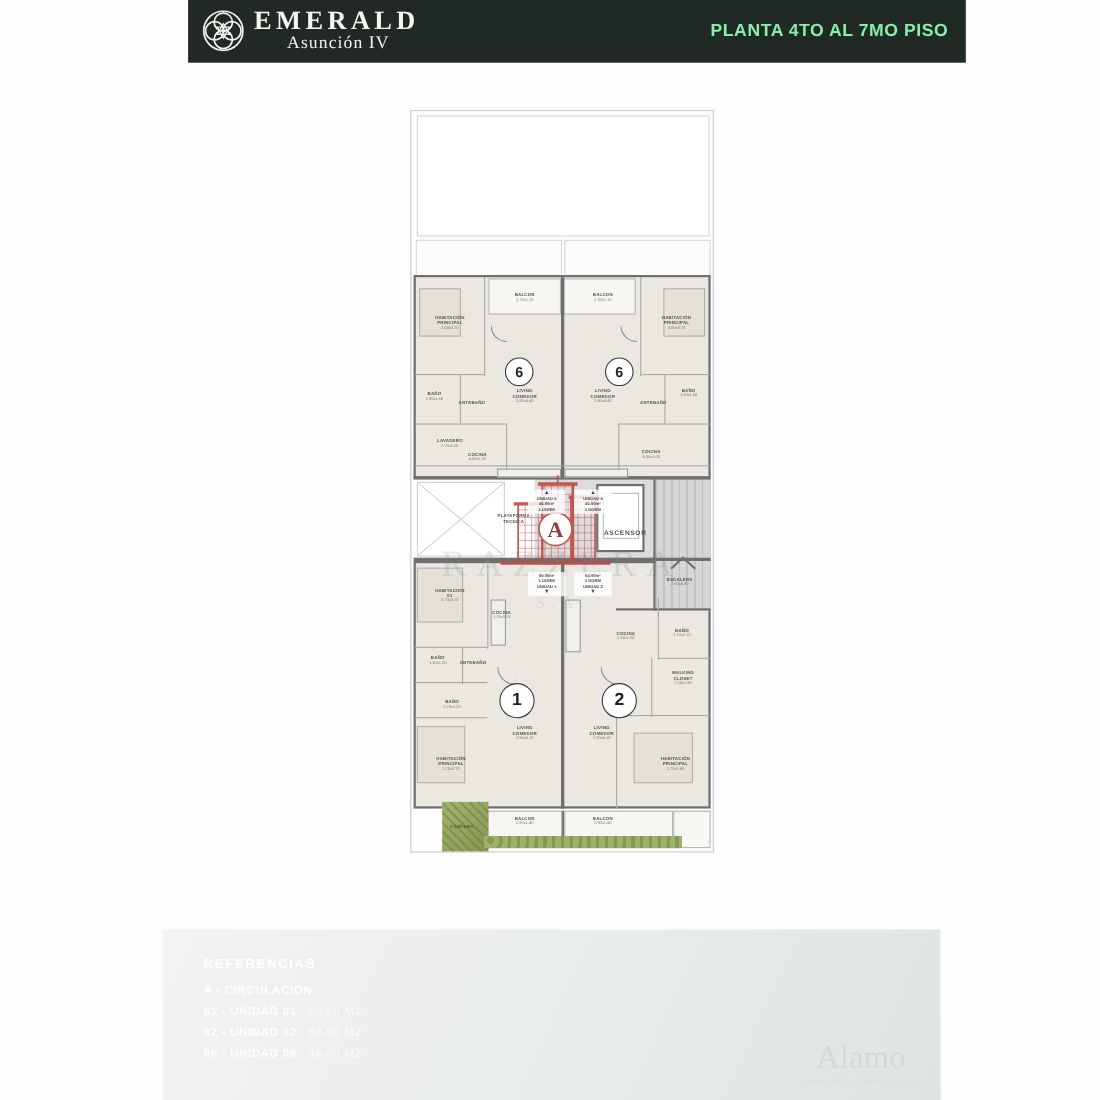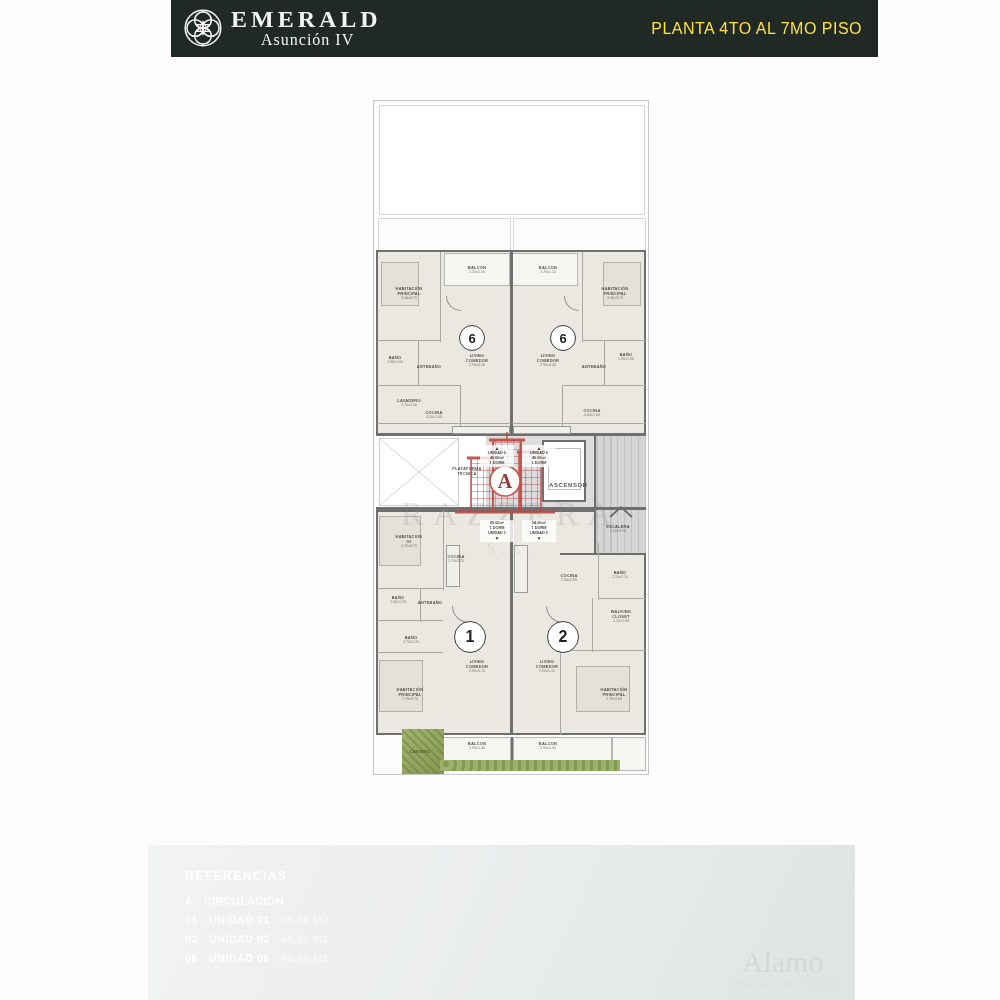--- a/index.html
+++ b/index.html
@@ -6,21 +6,21 @@
   .page{position:relative;width:1000px;height:1000px;background:#fdfdfd;overflow:hidden;
         font-family:"Liberation Sans",sans-serif;}
 
   
   .topbar{position:absolute;left:140px;top:0;width:707px;height:57px;background:#212925;
           display:flex;align-items:center;justify-content:space-between;margin-left:31px;}
   .brand{display:flex;align-items:center;gap:8px;margin-left:12px;}
   .brand-text{color:#f4f4f0;}
   .brand-name{font-family:"Liberation Serif",serif;font-size:24px;letter-spacing:4px;font-weight:600;line-height:1;}
   .brand-sub{font-family:"Liberation Serif",serif;font-size:16px;letter-spacing:1px;padding-left:30px;line-height:1.15;}
-  .plate{color:#fde047;font-size:16px;font-weight:normal;letter-spacing:.5px;margin-right:16px;}
+  .plate{color:#86efac;font-size:16px;font-weight:bold;letter-spacing:.5px;margin-right:16px;}
 
   
   .plan-outline{position:absolute;left:373px;top:100px;width:276px;height:675px;border:1px solid #c8c8c8;box-sizing:border-box;}
   .terrace{position:absolute;left:379px;top:105px;width:264px;height:108px;border:1px solid #d6d6d6;background:#fff;}
   .strip{position:absolute;background:#fcfcfa;border:1px solid #d8d8d8;box-sizing:border-box;}
   .apart{position:absolute;background:#eae8e0;border:2px solid #6f6f6f;box-sizing:border-box;}
   .band-left{position:absolute;left:376px;top:435px;width:110px;height:75px;background:#fff;}
   .band-right{position:absolute;left:486px;top:435px;width:160px;height:75px;background:#dcdcdc;}
   .voidbox{position:absolute;left:379px;top:438px;width:80px;height:68px;border:1px solid #cfcfcf;background:#fff;box-sizing:border-box;}
   .elevator{position:absolute;left:542px;top:440px;width:44px;height:62px;background:#fff;border:2px solid #6f6f6f;box-sizing:border-box;}

